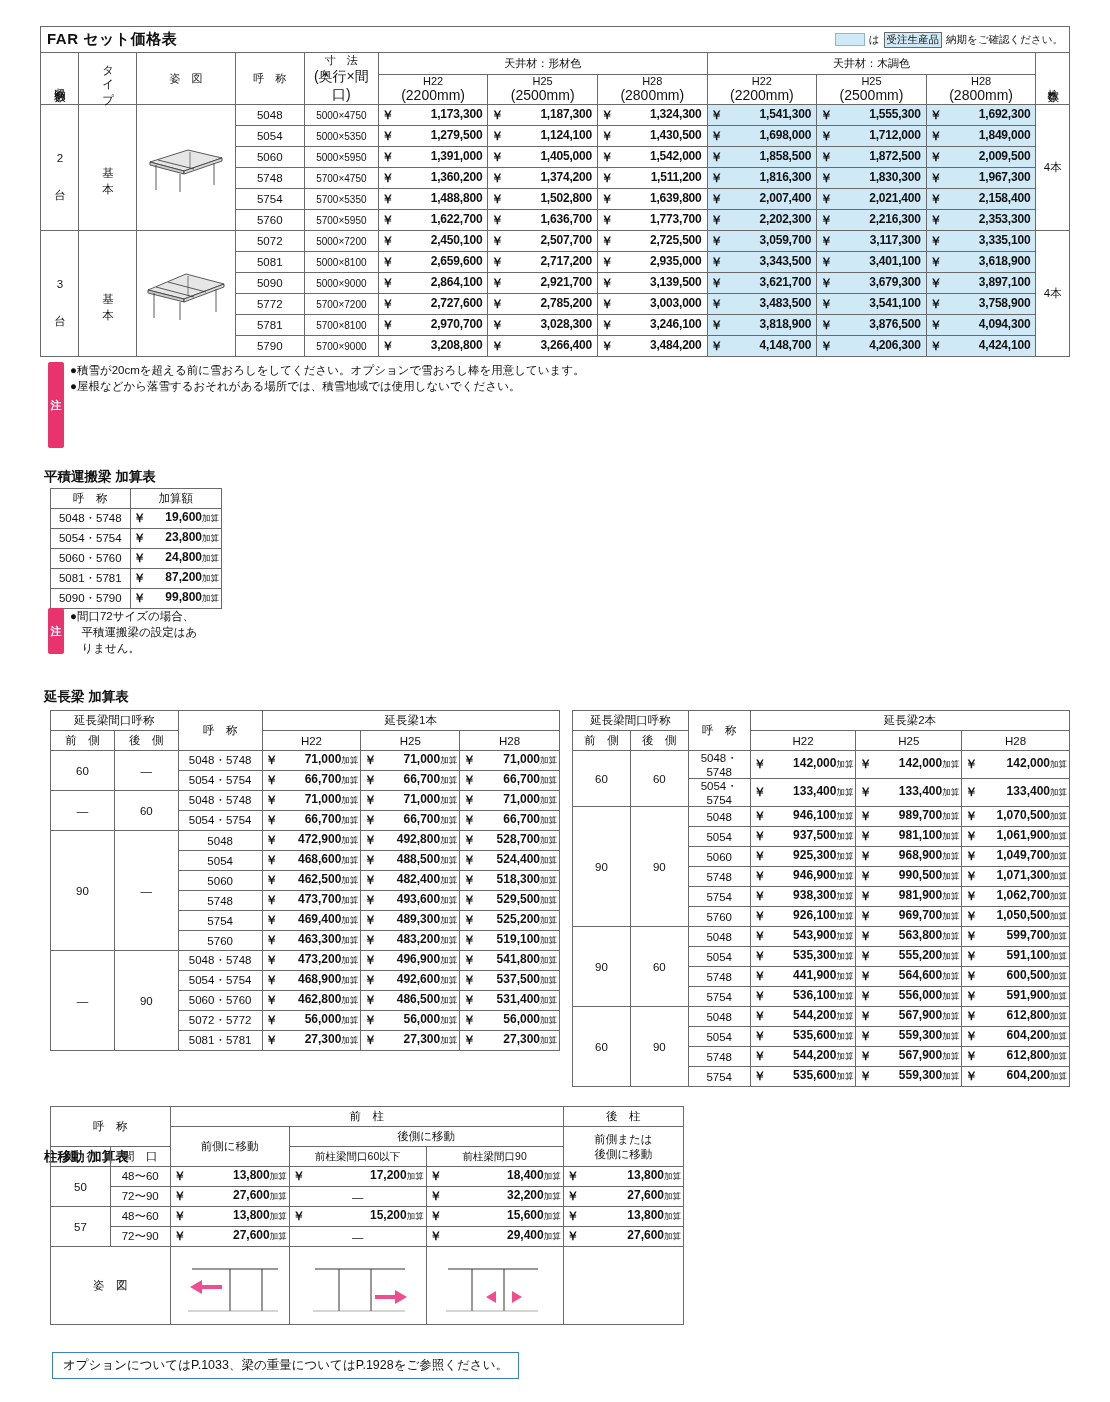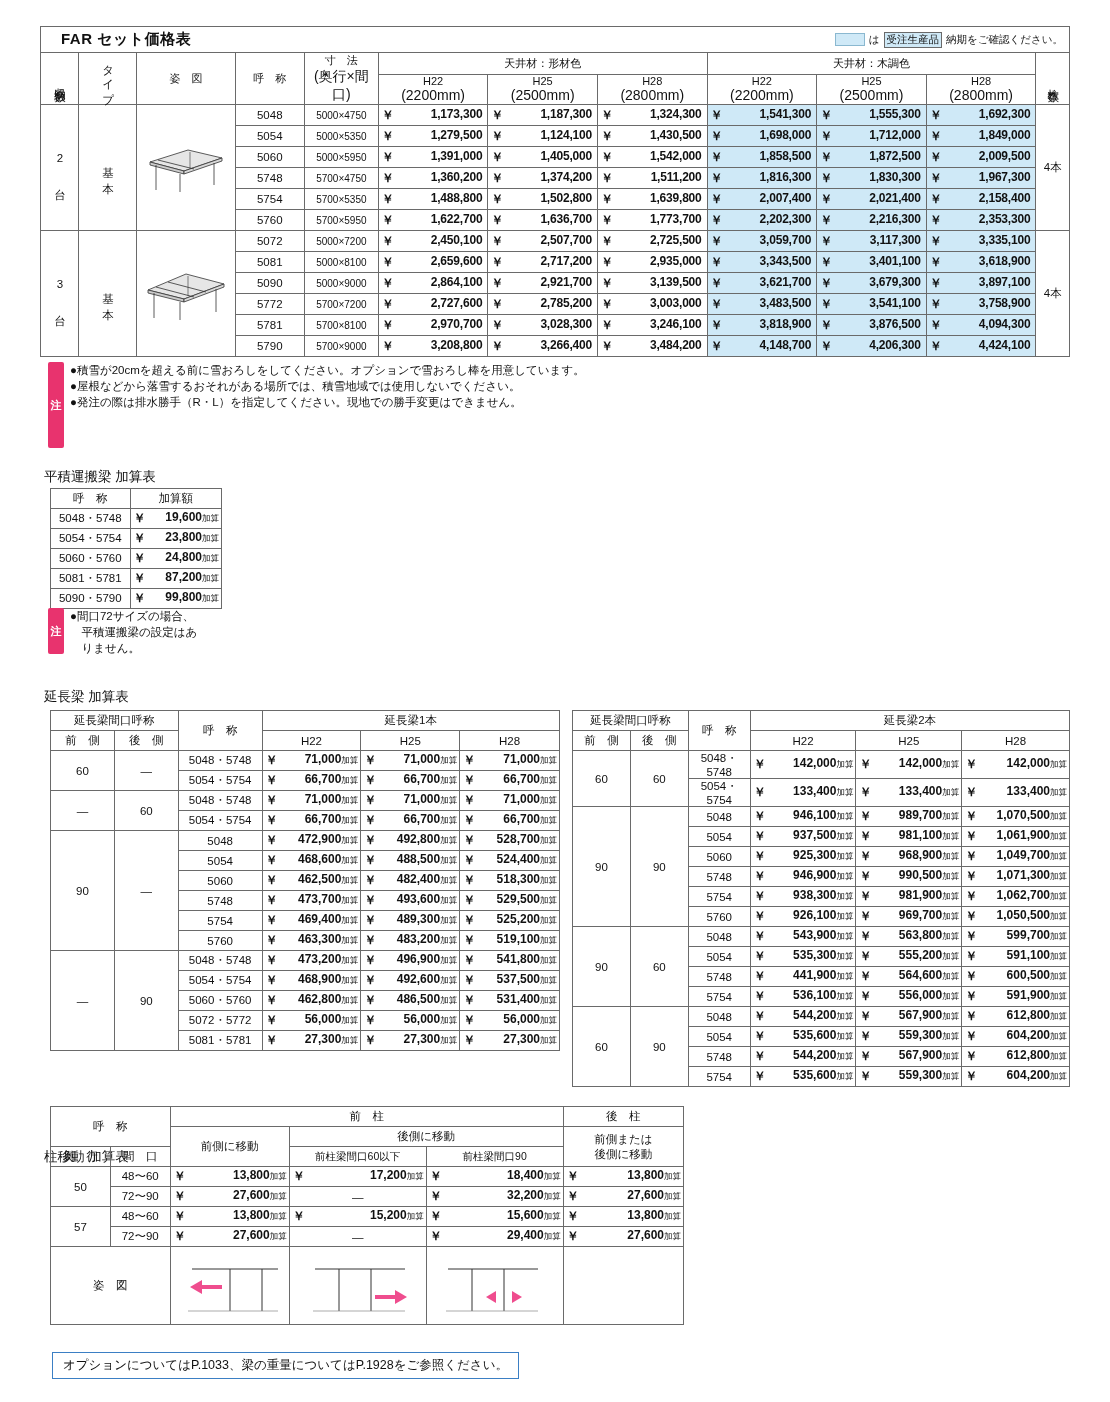--- a/index.html
+++ b/index.html
@@ -15,21 +15,21 @@
   }
   .page { position: relative; width: 1110px; height: 1402px; padding: 0; }
 
   
   table { border-collapse: collapse; }
   td, th { border: 1px solid #6a6a6a; padding: 0 3px; font-weight: normal; text-align: center; vertical-align: middle; }
 
   
   #main-wrap { position: absolute; left: 40px; top: 26px; width: 1030px; }
   .title-bar { display: flex; align-items: center; justify-content: space-between; border: 1px solid #6a6a6a; border-bottom: none; height: 26px; padding: 0 6px; background: #fff; }
-  .title-bar .t { font-size: 15px; font-weight: bold; letter-spacing: .5px; margin-left: 14px; }
+  .title-bar .t { font-size: 15px; font-weight: bold; letter-spacing: .5px; }
   .legend { font-size: 10.5px; display: flex; align-items: center; gap: 4px; }
   .legend .sw { display: inline-block; width: 30px; height: 13px; background: #cfe9f7; border: 1px solid #8ab8d0; }
   .legend .tag { background: #cfe9f7; border: 1px solid #6a6a6a; padding: 0 2px; }
 
   table#price { width: 1030px; font-size: 11.5px; }
   table#price td, table#price th { height: 21px; }
   table#price .hdr { background: #ffffff; font-size: 11px; }
   table#price .money { text-align: right; padding-right: 5px; font-weight: bold; font-size: 12px; letter-spacing: -.2px; }
   table#price .money span.y { float: left; font-weight: bold; }
   table#price .blue { background: #cfe9f7; }
@@ -44,21 +44,21 @@
   .carport svg { display: block; }
 
   
   .notes { position: absolute; display: flex; gap: 6px; }
   .note-badge { width: 16px; height: 34px; background: #e8336e; color: #fff; font-size: 11px; font-weight: bold; display: flex; align-items: center; justify-content: center; border-radius: 2px; flex: 0 0 16px; }
   .note-badge.tall { height: 46px; }
   .note-lines { font-size: 11.5px; line-height: 16px; }
   .note-lines div { white-space: nowrap; }
 
   
-  .sec-title { position: absolute; font-size: 13.5px; font-weight: normal; }
+  .sec-title { position: absolute; font-size: 13.5px; font-weight: bold; }
 
   
   .t-small { font-size: 11.5px; }
   .t-small td, .t-small th { height: 20px; }
   .amt { text-align: right; padding-right: 2px; font-weight: bold; font-size: 12px; }
   .amt .kasan { font-size: 8.5px; font-weight: normal; }
   .yen { float: left; font-weight: bold; }
 
   
   .posefig { height: 78px; }
@@ -300,21 +300,20 @@
       </tr>
     </tbody>
       </table>
   </div>
 
   <div class="notes" style="left:48px; top:362px;">
     <div class="note-badge tall" style="height:86px">注</div>
     <div class="note-lines">
       <div>●積雪が20cmを超える前に雪おろしをしてください。オプションで雪おろし棒を用意しています。</div>
       <div>●屋根などから落雪するおそれがある場所では、積雪地域では使用しないでください。</div>
-      <div>●発注の際は排水勝手（R・L）を指定してください。現地での勝手変更はできません。</div>
     </div>
   </div>
 
   <div class="sec-title" style="left:44px; top:468px;">平積運搬梁 加算表</div>
   <table class="t-small" style="position:absolute; left:50px; top:488px; width:172px;">
     <colgroup>
         <col style="width:80px">
         <col style="width:92px">
       </colgroup>
     <tbody>

